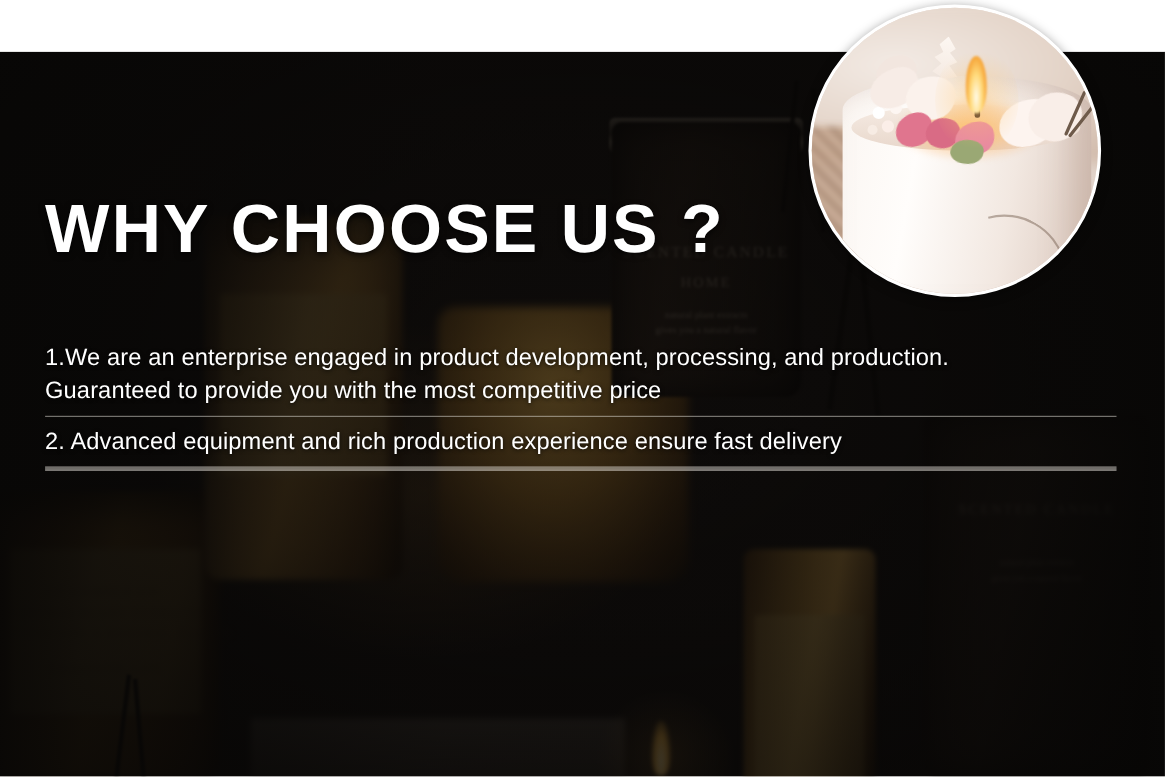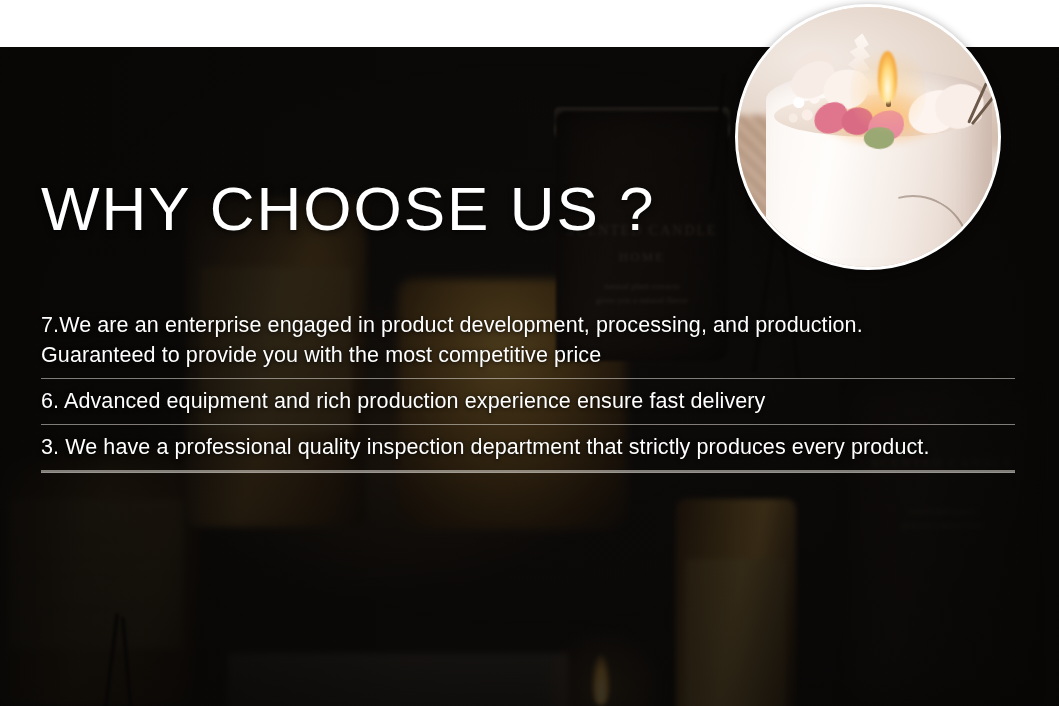--- a/index.html
+++ b/index.html
@@ -191,21 +191,21 @@
     height: 706px;
     z-index: 5;
   }
 
   .headline {
     position: absolute;
     left: 41px;
     top: 172px;
     margin: 0;
     font-family: "Liberation Sans", sans-serif;
-    font-weight: normal;
+    font-weight: bold;
     font-size: 62px;
     line-height: 74px;
     letter-spacing: 2px;
     color: #ffffff;
     text-shadow: 0 2px 6px rgba(0,0,0,.75);
     white-space: nowrap;
   }
 
   .feature-list {
     position: absolute;
@@ -471,28 +471,27 @@
       <div class="flame-inset"></div>
     </div>
   </div>
 
   <div class="content">
 
     <h1 class="headline">WHY CHOOSE US ?</h1>
 
     <div class="feature-list">
 
-      <div class="feature-item indented">7.We are an enterprise engaged in product development, processing, and production.
+      <div class="feature-item indented">1.We are an enterprise engaged in product development, processing, and production.
     Guaranteed to provide you with the most competitive price</div>
       <div class="divider"></div>
 
-      <div class="feature-item">6. Advanced equipment and rich production experience ensure fast delivery</div>
+      <div class="feature-item">2. Advanced equipment and rich production experience ensure fast delivery</div>
       <div class="divider"></div>
 
-      <div class="feature-item">3. We have a professional quality inspection department that strictly produces every product.</div>
       <div class="divider"></div>
 
       <div class="divider"></div>
 
       <div class="divider last"></div>
 
     </div>
   </div>
 
 </div>

